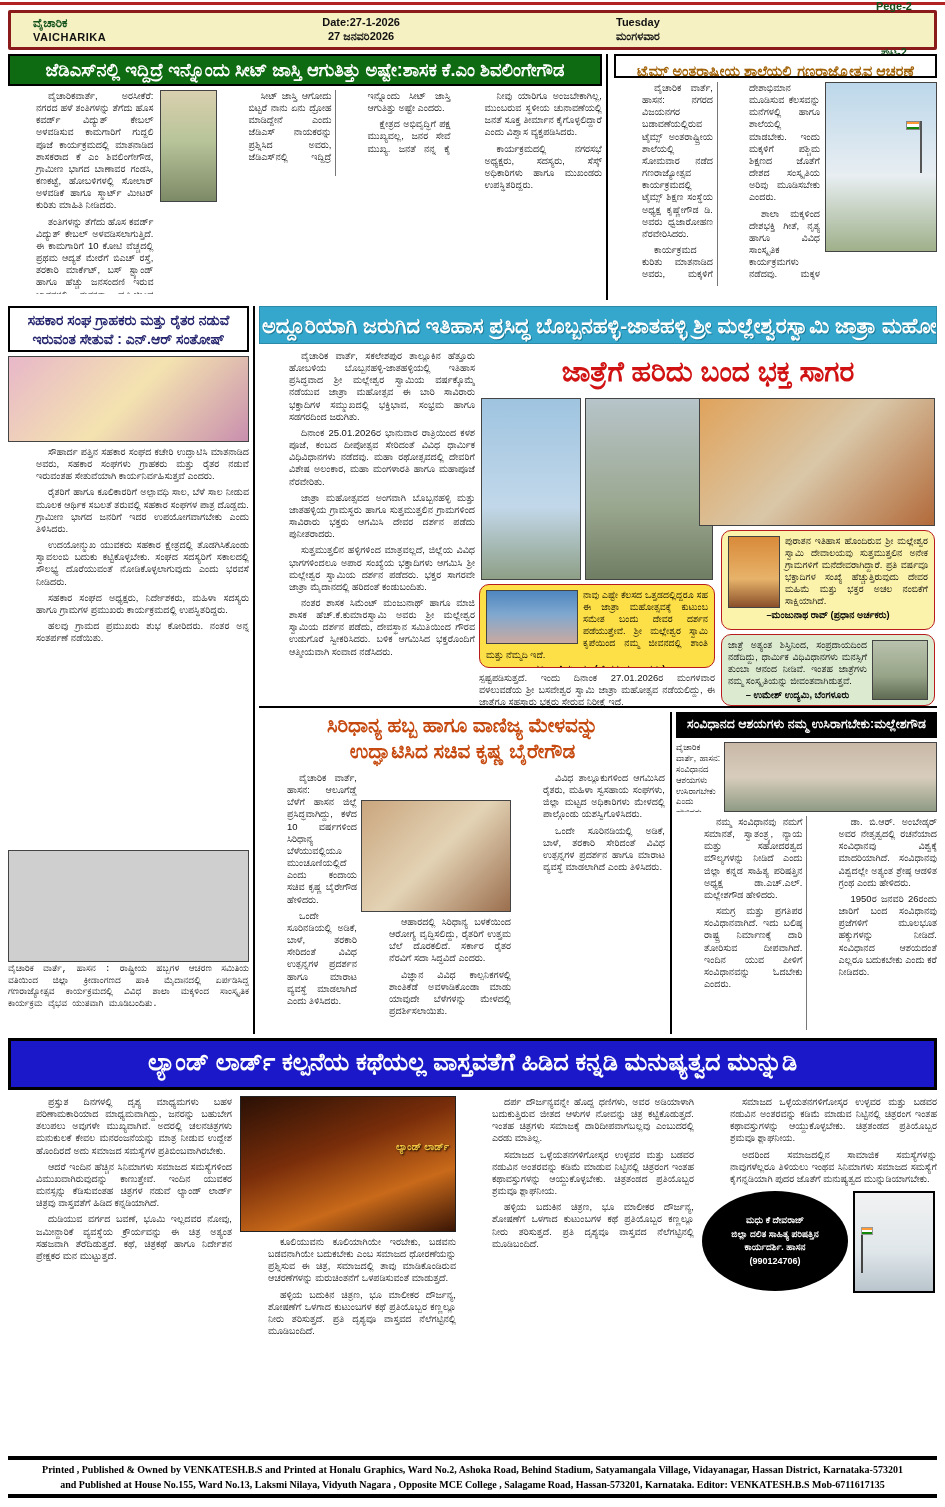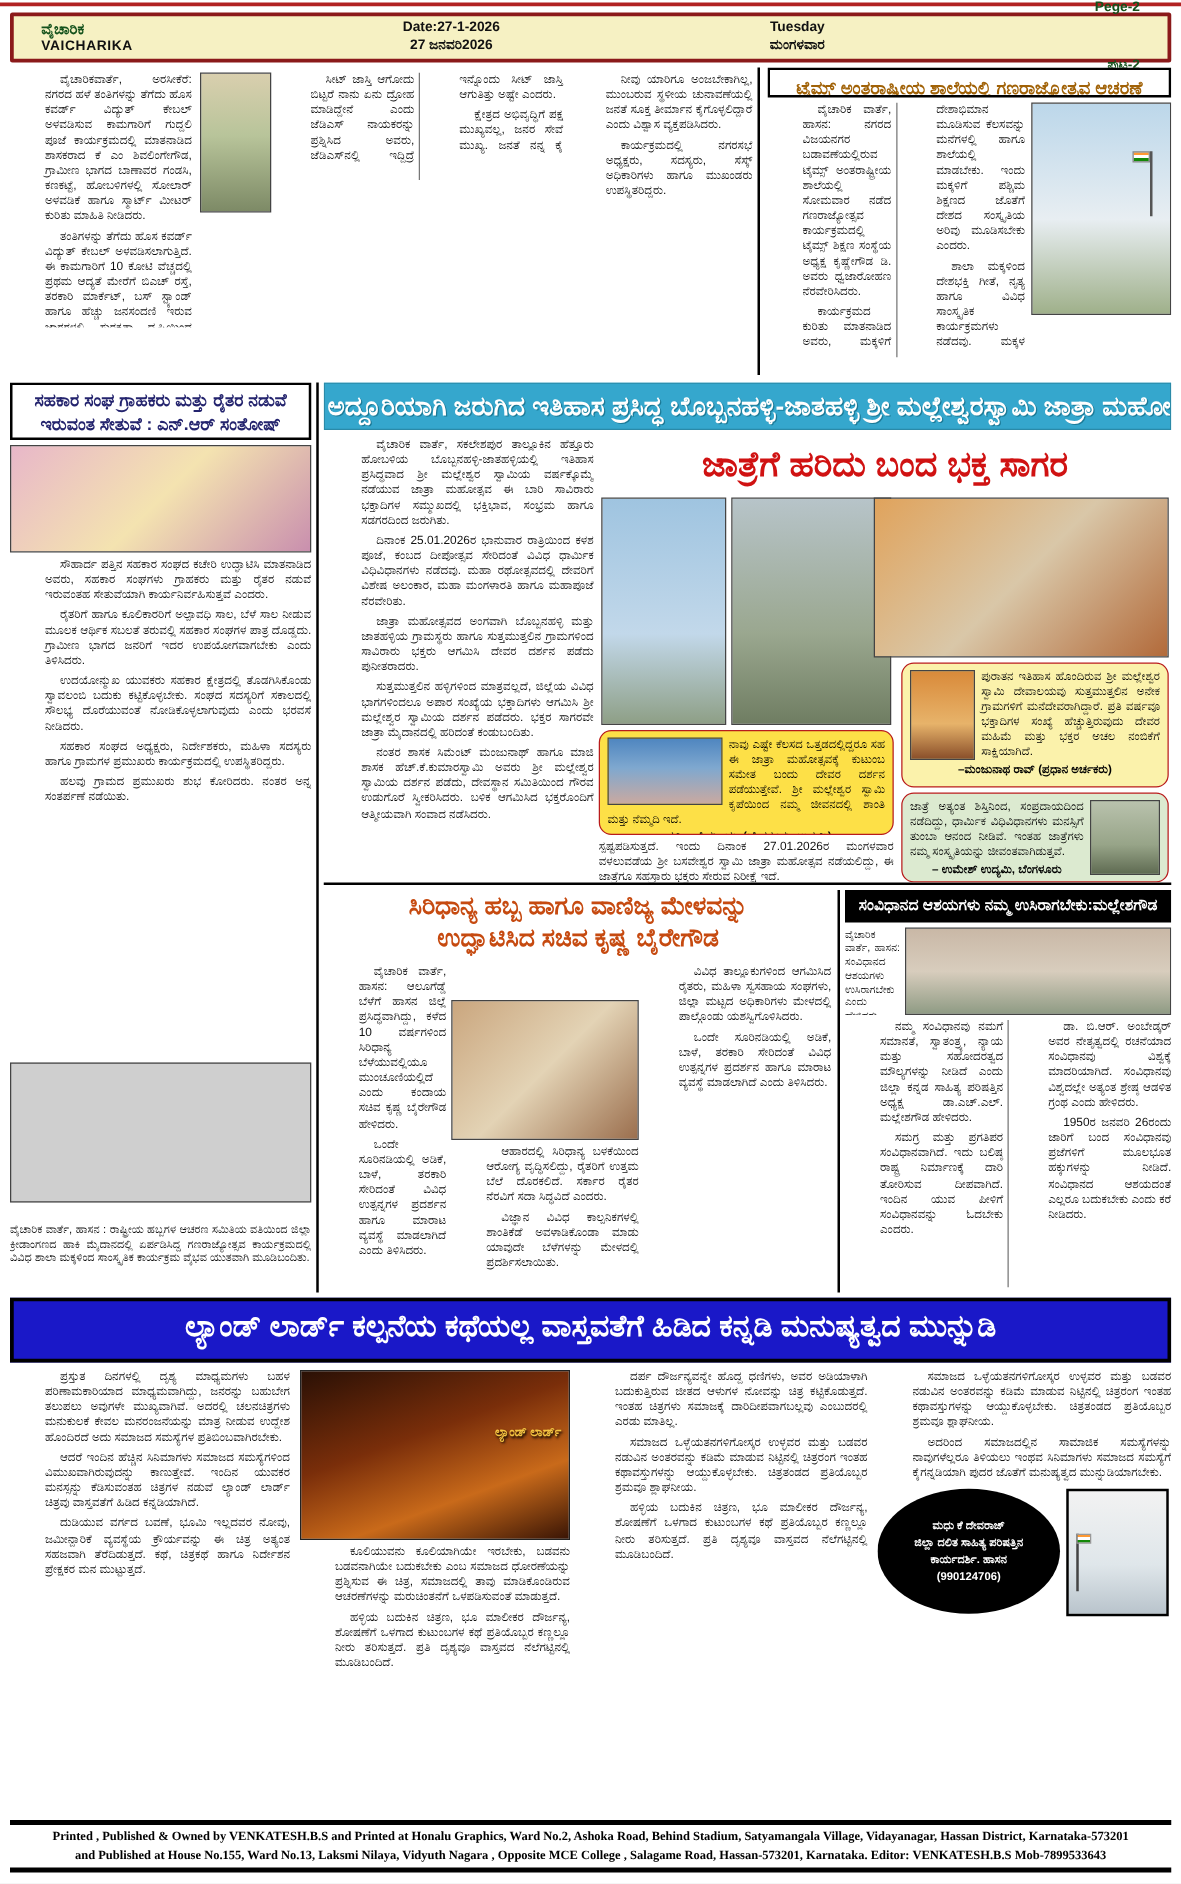--- a/index.html
+++ b/index.html
@@ -16,29 +16,29 @@
   .masthead {
     left:8px; top:10px; width:929px; height:40px;
     background:#f6f1c3; border:3px solid #8b1a1a; border-radius:2px;
     display:flex; align-items:center; justify-content:space-between;
     padding:1px 22px; font-weight:bold;
   }
   .mh-col { display:flex; flex-direction:column; line-height:1.25; font-size:11px; color:#111; }
   .mh-name-kn { color:#14521c; font-size:12px; }
   .mh-name-en { letter-spacing:.5px; }
   .mh-center { text-align:center; }
-  .mh-right { text-align:right; color:#14521c;gap:32px; }
+  .mh-right { text-align:center; color:#14521c;gap:32px; }
 
   
   .article { overflow:hidden; }
   .bodytext { font-size:9.5px; line-height:1.28; text-align:justify; color:#111; }
   .bodytext p { margin-bottom:4px; text-indent:12px;margin-left:28px; }
   .cols2 { column-count:2; column-gap:8px; column-rule:1px solid #777; }
   .photo { background:#cfcfcf; border:1px solid #444; position:relative; overflow:hidden; }
-  .caption { font-size:9px; line-height:1.3; color:#111; text-align:justify; padding-top:16px; }
+  .caption { font-size:9px; line-height:1.3; color:#111; text-align:justify; padding-top:2px;font-family:Liberation Mono, monospace; }
 
   
   .ph-officials { background:linear-gradient(180deg,#d9cfae 0%,#b8c49a 45%,#7d8a66 100%); }
   .ph-school { background:linear-gradient(180deg,#bcd7ea 0%,#e8eef2 55%,#9fb08a 100%); }
   .ph-ribbon { background:linear-gradient(135deg,#e8b7c9 0%,#f4e3b0 50%,#c98fae 100%); }
   .ph-gym { background:linear-gradient(180deg,#aac8e2 0%,#cddcе8 40%,#b49a72 100%); }
   .ph-pole { background:linear-gradient(180deg,#9fc4e0 0%,#c2d8ea 60%,#8e9f86 100%); }
   .ph-crowd { background:linear-gradient(180deg,#b7c4c9 0%,#9aa78f 60%,#6f7d62 100%); }
   .ph-food { background:linear-gradient(135deg,#e0a35c 0%,#d9c7a8 50%,#b26a3a 100%); }
   .ph-family { background:linear-gradient(180deg,#4f86c0 0%,#7fa8cf 45%,#caa9a0 100%); }
@@ -185,20 +185,21 @@
       <span>Tuesday</span>
       <span>ಮಂಗಳವಾರ</span>
     </div>
     <div class="mh-col mh-right">
       <span>Pege-2</span>
       <span>ಪುಟ-2</span>
     </div>
   </div>
 
   <div class="abs article jds">
+    <div class="banner-green">ಜೆಡಿಎಸ್‌ನಲ್ಲಿ ಇದ್ದಿದ್ರೆ ಇನ್ನೊಂದು ಸೀಟ್ ಜಾಸ್ತಿ ಆಗುತಿತ್ತು ಅಷ್ಟೇ:ಶಾಸಕ ಕೆ.ಎಂ ಶಿವಲಿಂಗೇಗೌಡ</div>
     <div class="jds-body">
       <div class="jds-colA bodytext">
         <p>ವೈಚಾರಿಕವಾರ್ತೆ, ಅರಸೀಕೆರೆ: ನಗರದ ಹಳೆ ತಂತಿಗಳನ್ನು ತೆಗೆದು ಹೊಸ ಕವರ್ಡ್ ವಿದ್ಯುತ್ ಕೇಬಲ್ ಅಳವಡಿಸುವ ಕಾಮಗಾರಿಗೆ ಗುದ್ದಲಿ ಪೂಜೆ ಕಾರ್ಯಕ್ರಮದಲ್ಲಿ ಮಾತನಾಡಿದ ಶಾಸಕರಾದ ಕೆ ಎಂ ಶಿವಲಿಂಗೇಗೌಡ, ಗ್ರಾಮೀಣ ಭಾಗದ ಬಾಣಾವರ ಗಂಡಸಿ, ಕಣಕಟ್ಟೆ, ಹೋಬಳಿಗಳಲ್ಲಿ ಸೋಲಾರ್ ಅಳವಡಿಕೆ ಹಾಗೂ ಸ್ಮಾರ್ಟ್ ಮೀಟರ್ ಕುರಿತು ಮಾಹಿತಿ ನೀಡಿದರು.</p>
         <p>ತಂತಿಗಳನ್ನು ತೆಗೆದು ಹೊಸ ಕವರ್ಡ್ ವಿದ್ಯುತ್ ಕೇಬಲ್ ಅಳವಡಿಸಲಾಗುತ್ತಿದೆ. ಈ ಕಾಮಗಾರಿಗೆ 10 ಕೋಟಿ ವೆಚ್ಚದಲ್ಲಿ ಪ್ರಥಮ ಆದ್ಯತೆ ಮೇರೆಗೆ ಬಿಎಚ್ ರಸ್ತೆ, ತರಕಾರಿ ಮಾರ್ಕೆಟ್, ಬಸ್ ಸ್ಟ್ಯಾಂಡ್ ಹಾಗೂ ಹೆಚ್ಚು ಜನಸಂದಣಿ ಇರುವ ಜಾಗಗಳಲ್ಲಿ ಸುರಕ್ಷತಾ ದೃಷ್ಟಿಯಿಂದ ಕಾಮಗಾರಿ ಕೈಗೊಳ್ಳಲಾಗುವುದು ಎಂದು ತಿಳಿಸಿದರು.</p>
       </div>
       <div class="jds-mid">
         <div class="photo ph-officials"></div>
         <div class="bodytext cols2">
           <p>ಸೀಟ್ ಜಾಸ್ತಿ ಆಗೋದು ಬಿಟ್ಟರೆ ನಾನು ಏನು ದ್ರೋಹ ಮಾಡಿದ್ದೇನೆ ಎಂದು ಜೆಡಿಎಸ್ ನಾಯಕರನ್ನು ಪ್ರಶ್ನಿಸಿದ ಅವರು, ಜೆಡಿಎಸ್‌ನಲ್ಲಿ ಇದ್ದಿದ್ರೆ ಇನ್ನೊಂದು ಸೀಟ್ ಜಾಸ್ತಿ ಆಗುತಿತ್ತು ಅಷ್ಟೇ ಎಂದರು.</p>
           <p>ಕ್ಷೇತ್ರದ ಅಭಿವೃದ್ಧಿಗೆ ಪಕ್ಷ ಮುಖ್ಯವಲ್ಲ, ಜನರ ಸೇವೆ ಮುಖ್ಯ. ಜನತೆ ನನ್ನ ಕೈ ಬಿಡುವುದಿಲ್ಲ ಎಂಬ ವಿಶ್ವಾಸ ನನಗಿದೆ ಎಂದು ಹೇಳಿದರು.</p>
@@ -354,15 +355,15 @@
             <div class="c-pole"></div>
             <div class="c-flag"></div>
           </div>
         </div>
       </div>
     </div>
   </div>
 
   <div class="abs footer">
     <div>Printed ,  Published &amp; Owned by VENKATESH.B.S   and Printed at   Honalu Graphics, Ward No.2,   Ashoka Road, Behind Stadium, Satyamangala Village, Vidayanagar, Hassan District, Karnataka-573201</div>
-    <div>and Published at House No.155,  Ward No.13, Laksmi Nilaya, Vidyuth Nagara , Opposite  MCE   College , Salagame Road, Hassan-573201, Karnataka.   Editor:  VENKATESH.B.S Mob-7899533643</div>
+    <div>and Published at House No.155,  Ward No.13, Laksmi Nilaya, Vidyuth Nagara , Opposite  MCE   College , Salagame Road, Hassan-573201, Karnataka.   Editor:  VENKATESH.B.S Mob-6711617135</div>
   </div>
 </div>
 
 </body></html>

